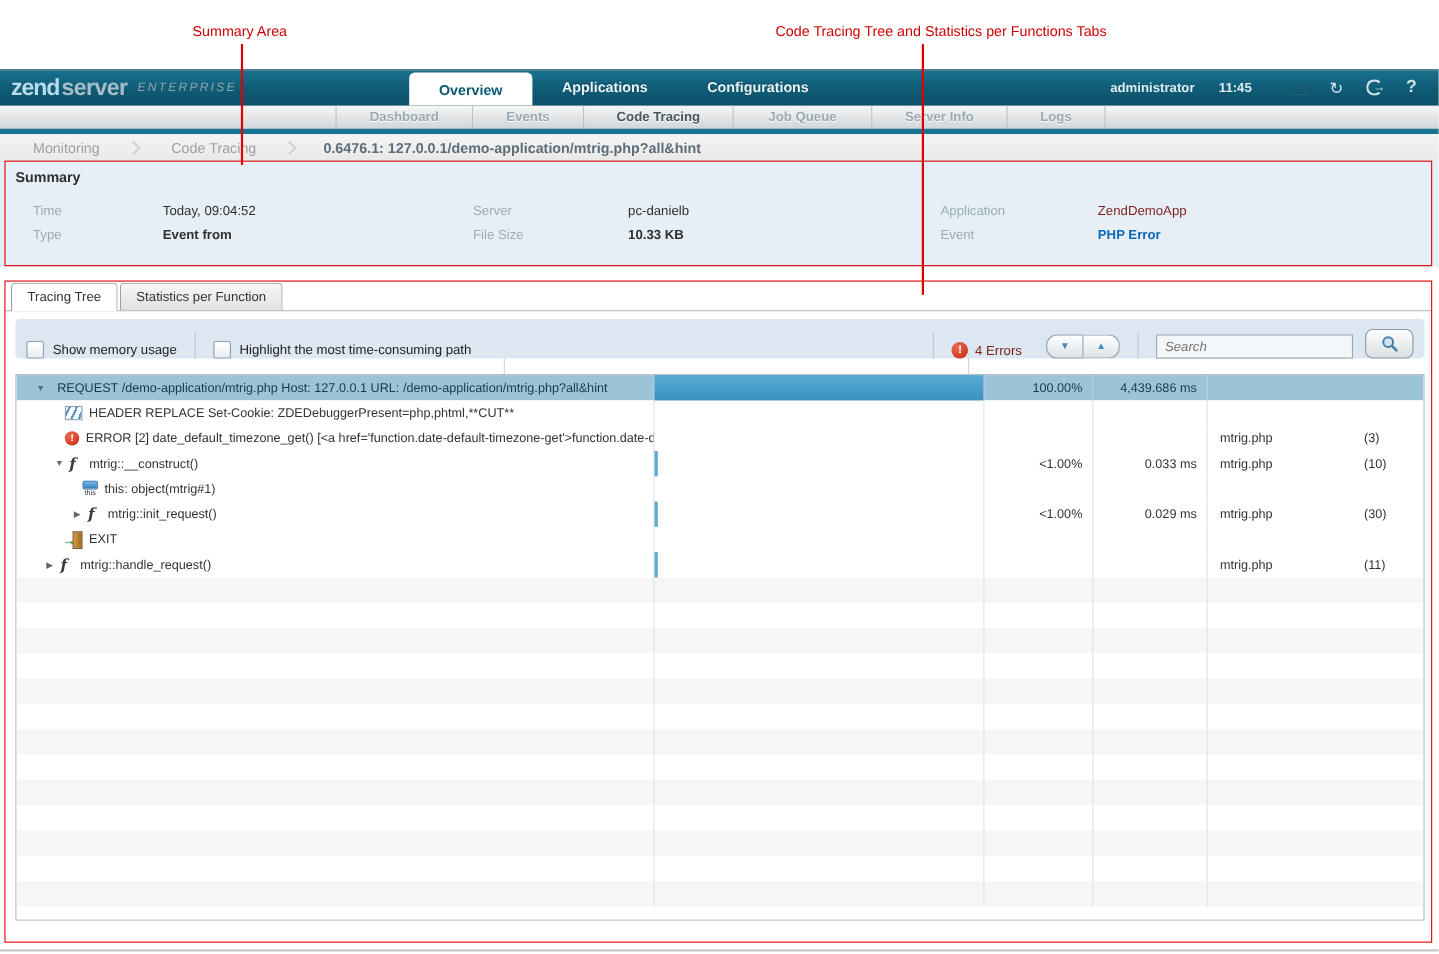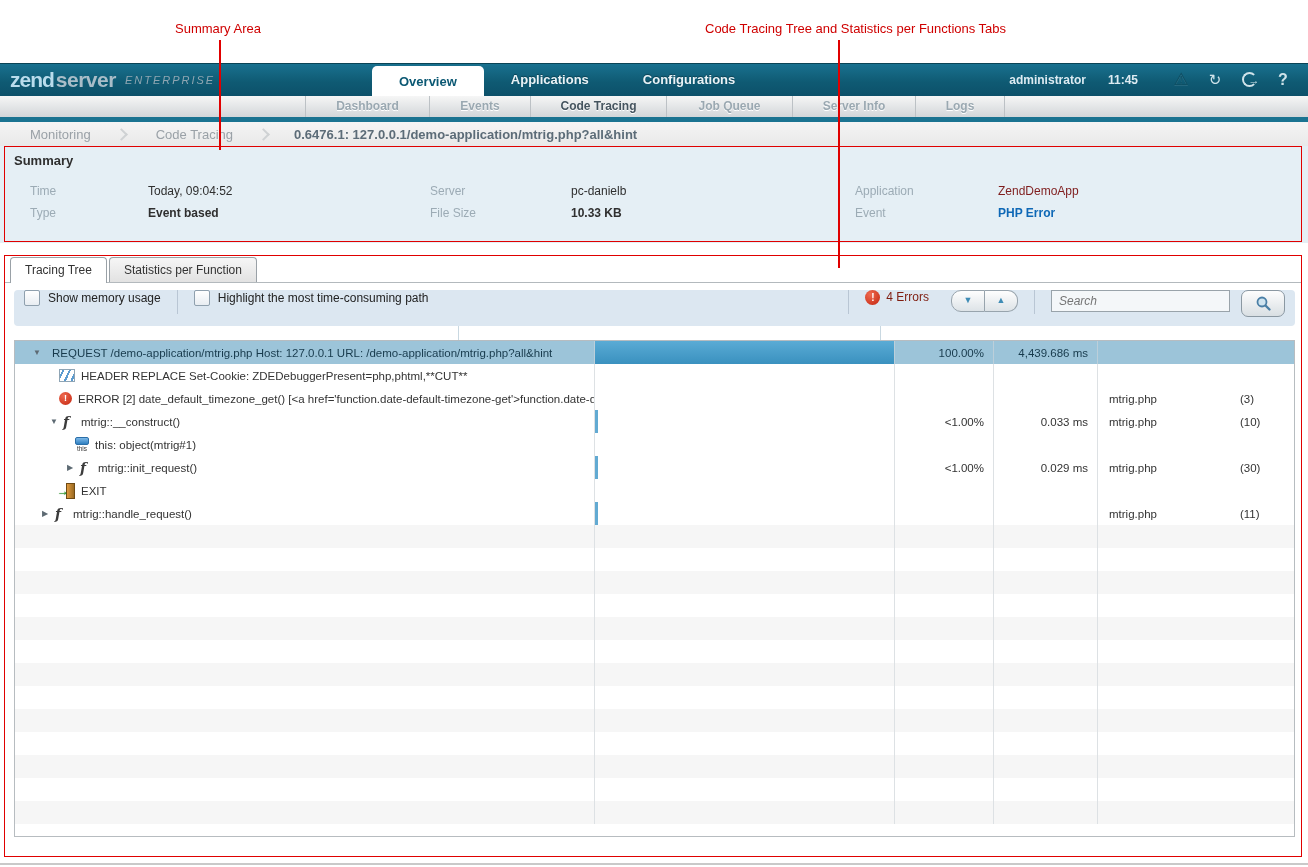--- a/index.html
+++ b/index.html
@@ -67,21 +67,21 @@
   
   .ttabs{position:absolute;left:10px;top:257px;display:flex;z-index:2;}
   .ttab{height:24px;line-height:24px;padding:0 14px;font-size:12px;color:#333;
         border:1px solid #9aa1a7;border-bottom:none;border-radius:4px 4px 0 0;
         background:linear-gradient(180deg,#f6f6f6,#e2e2e2);margin-right:2px;cursor:pointer;}
   .ttab.active{background:#fff;height:25px;}
   .ttab-line{position:absolute;left:5px;top:282px;width:1297px;height:1px;background:#b3b9bd;}
 
   
   .toolbar{position:absolute;left:14px;top:290px;width:1281px;height:36px;background:#dce7f1;
-        border-radius:4px;display:flex;align-items:flex-start;padding:0 10px;box-sizing:border-box;}
+        border-radius:4px;display:flex;align-items:flex-end;padding:0 10px;box-sizing:border-box;}
   .cbgroup{display:flex;align-items:center;}
   .cbox{width:14px;height:14px;background:linear-gradient(180deg,#fff,#e8edf2);
         border:1px solid #8fa0ae;border-radius:2px;margin-right:8px;cursor:pointer;}
   .cblabel{font-size:12px;color:#222;}
   .tdiv{width:1px;height:24px;background:#b9c6d4;margin:0 16px;}
   .err-ic{width:15px;height:15px;border-radius:50%;background:radial-gradient(circle at 35% 30%,#ef6a50,#c3250f);
         color:#fff;font-weight:bold;font-size:10px;text-align:center;line-height:15px;margin-right:6px;}
   .err-txt{font-size:12px;color:#7f1d10;margin-right:22px;}
   .pill{display:flex;}
   .pill .pbtn{width:32px;height:20px;border:1px solid #98a4ad;background:linear-gradient(180deg,#fefefe,#dde3e7);
@@ -180,21 +180,21 @@
 
 <div class="summary">
   <div class="sum-title">Summary</div>
   <div class="sum-col" style="left:30px">
     <div class="sum-row">
       <span class="sum-label" style="width:105px">Time</span>
       <span class="sum-val">Today, 09:04:52</span>
     </div>
     <div class="sum-row">
       <span class="sum-label" style="width:105px">Type</span>
-      <span class="sum-val b">Event based</span>
+      <span class="sum-val b">Event from</span>
     </div>
   </div>
   <div class="sum-div" style="left:458px"></div>
   <div class="sum-col" style="left:430px">
     <div class="sum-row">
       <span class="sum-label" style="width:128px">Server</span>
       <span class="sum-val">pc-danielb</span>
     </div>
     <div class="sum-row">
       <span class="sum-label" style="width:128px">File Size</span>

